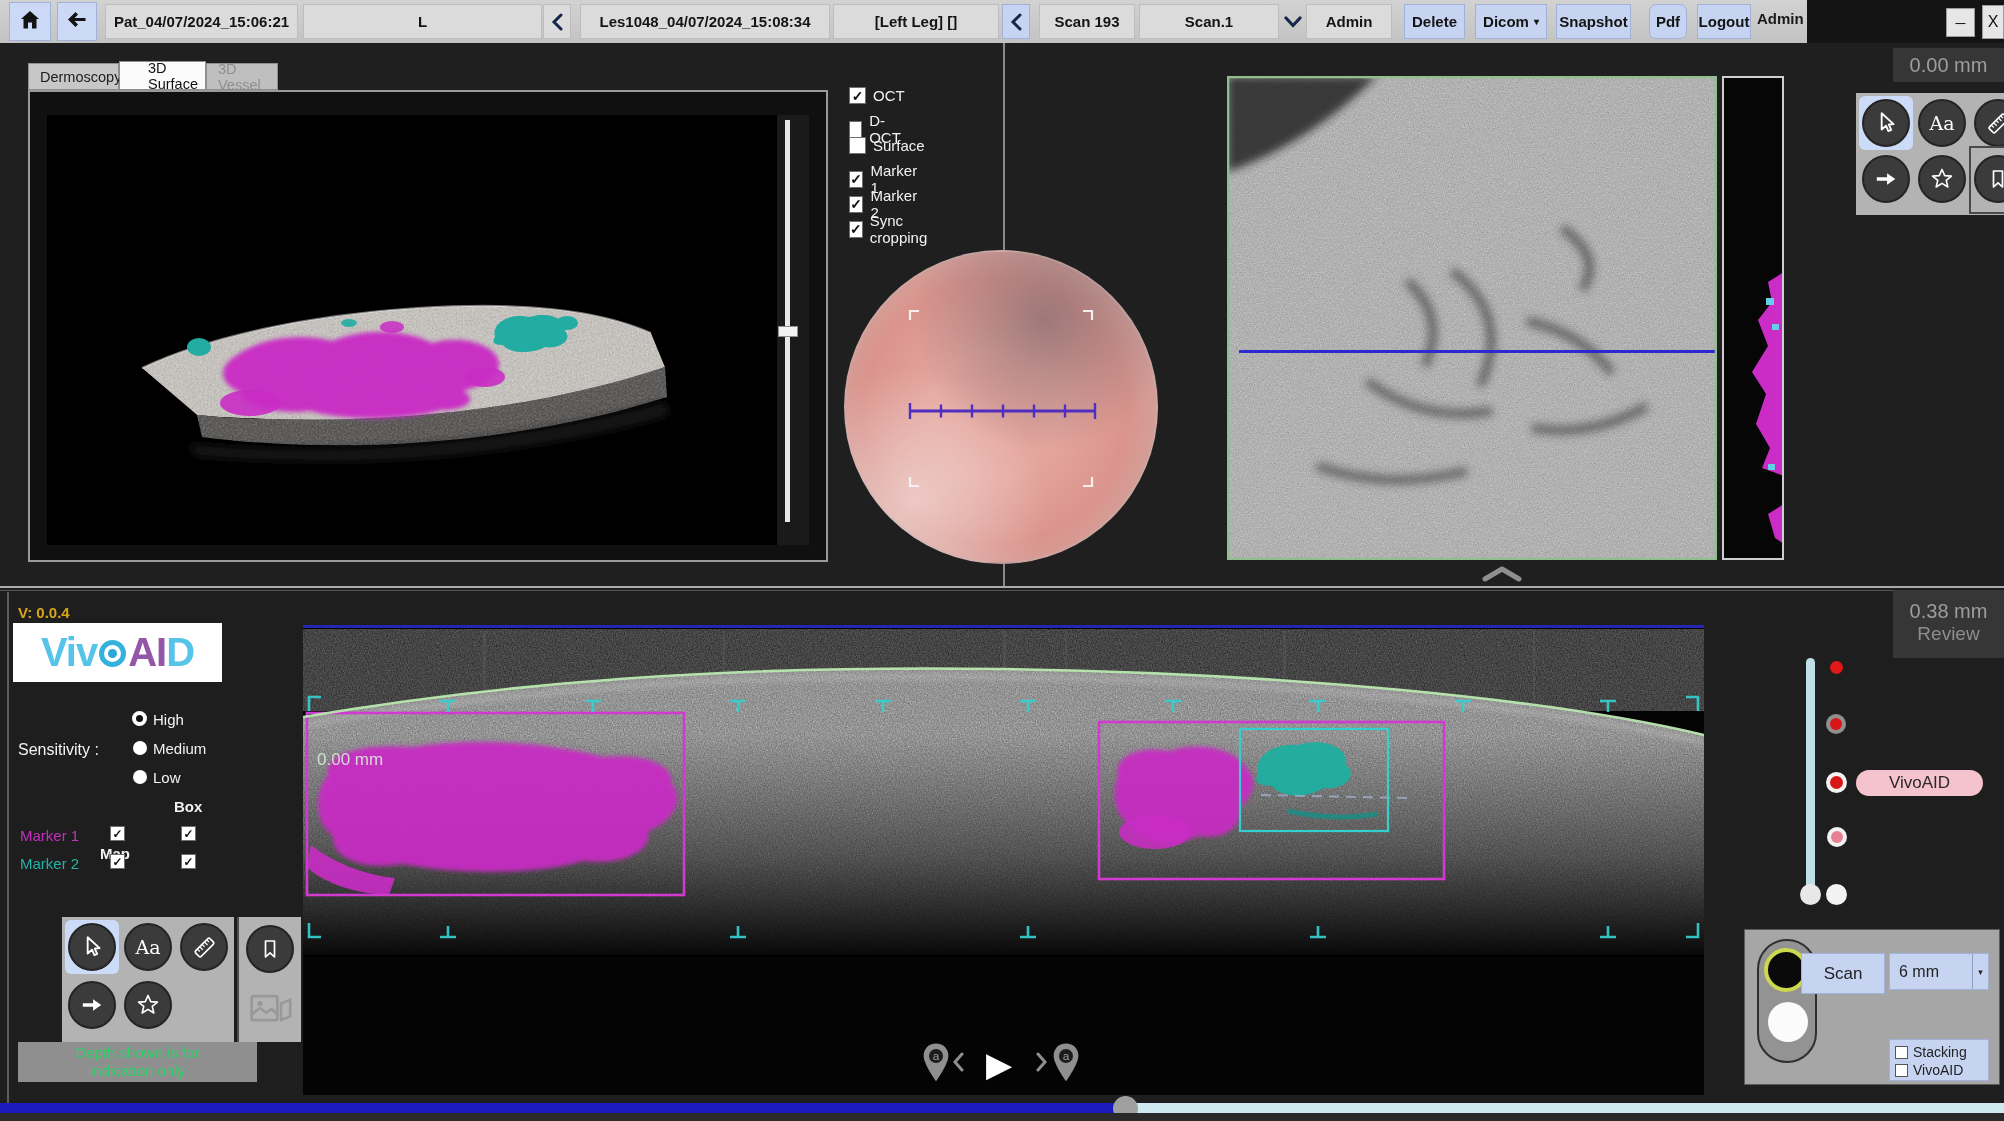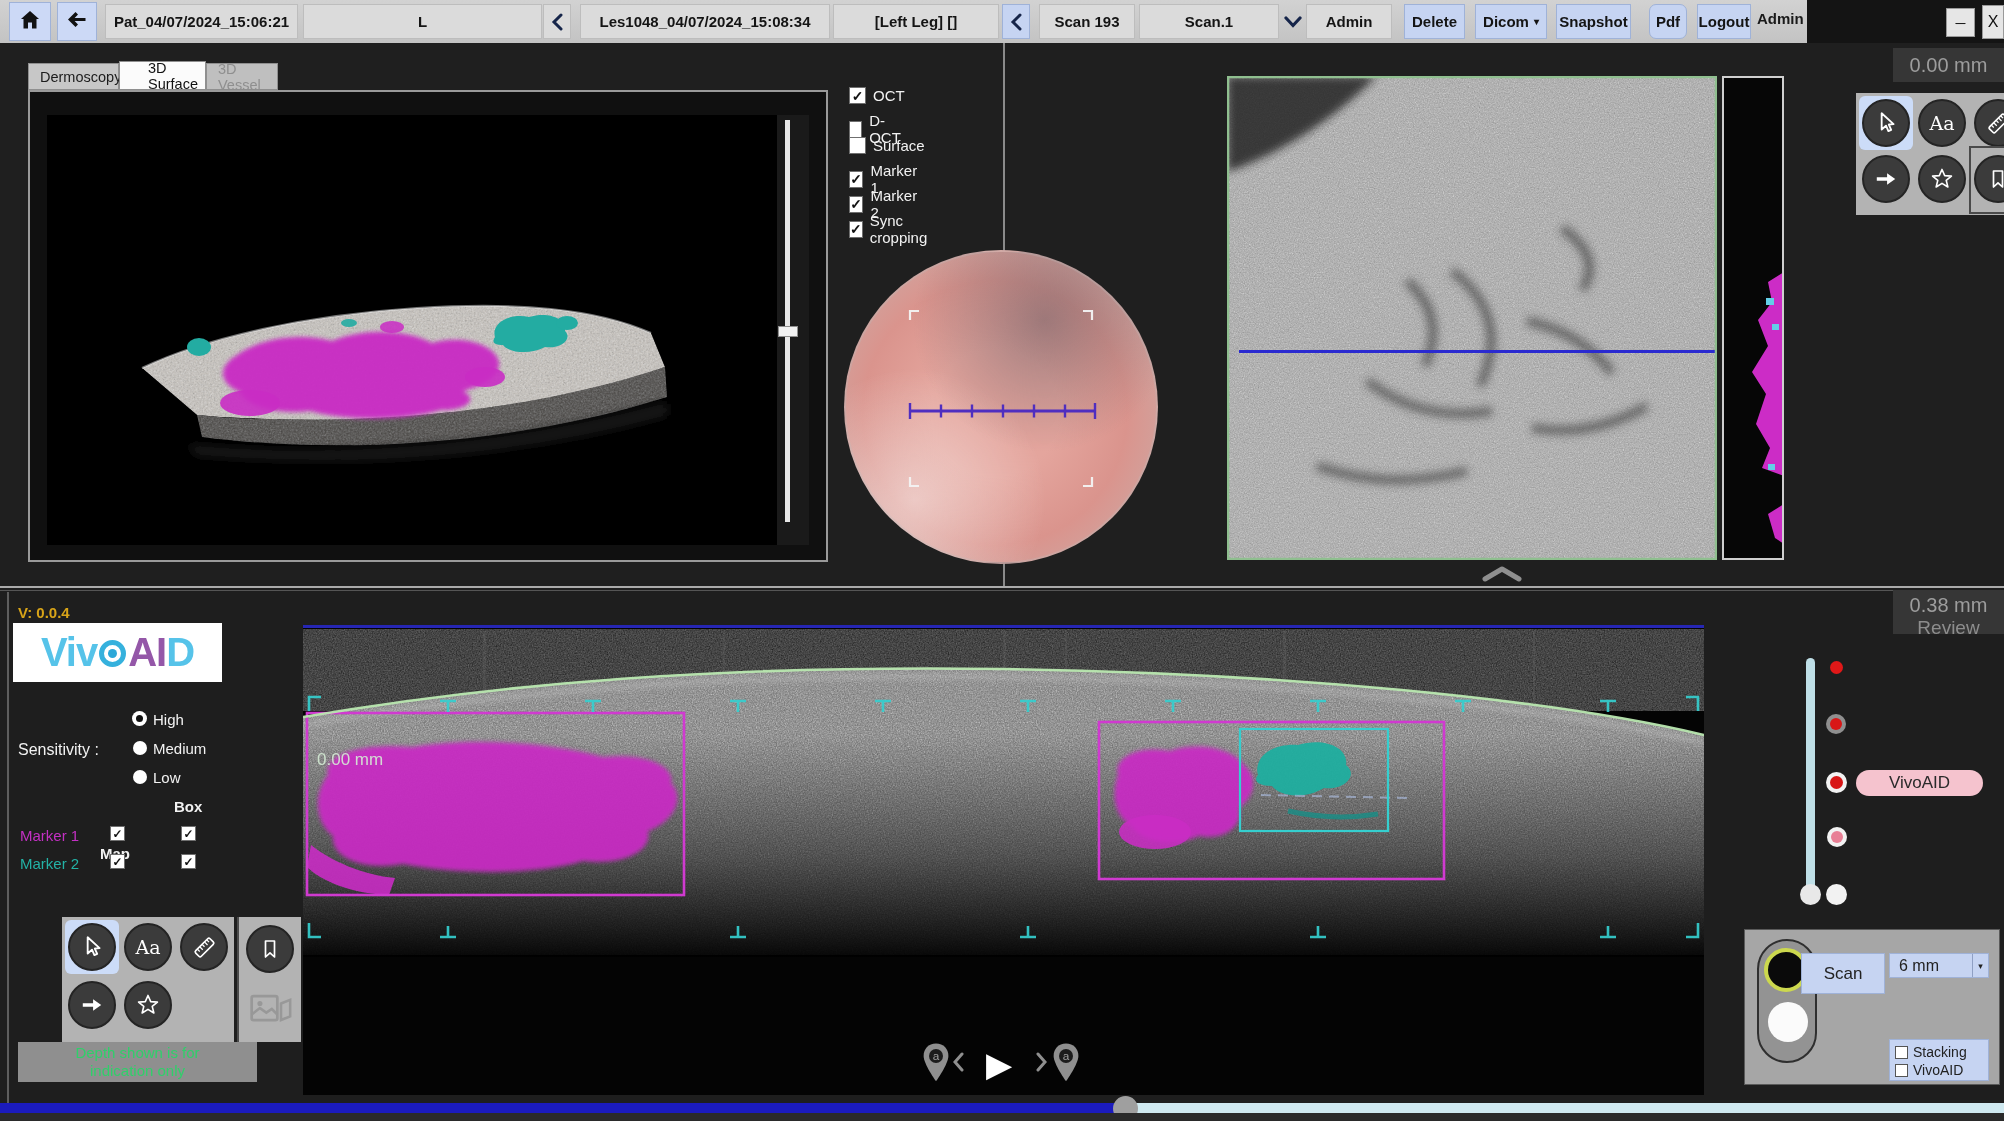--- a/index.html
+++ b/index.html
@@ -478,21 +478,21 @@
   </div>
   <div class="abs" style="left:132px;top:2px;cursor:pointer;">
     <svg width="28" height="42" viewBox="0 0 26 38">
       <path d="M13 1 C6 1 1.5 6 1.5 12.5 C1.5 20 13 36 13 36 C13 36 24.5 20 24.5 12.5 C24.5 6 20 1 13 1 Z" fill="#8f8f8f"></path>
       <circle cx="13" cy="12.5" r="6.5" fill="#1c1c1c"></circle>
       <text x="13" y="16.5" text-anchor="middle" font-family="Liberation Sans, sans-serif" font-size="11" fill="#9f9f9f">a</text>
     </svg>
   </div>
 </div>
 
-<div class="abs gray-patch" style="left:1893px;top:590px;width:111px;height:44px;padding-top:4px;box-sizing:border-box;text-align:center;">
+<div class="abs gray-patch" style="left:1893px;top:590px;width:111px;height:68px;padding-top:10px;box-sizing:border-box;text-align:center;">
   <div class="depth-txt">0.38 mm</div>
   <div class="review-txt">Review</div>
 </div>
 <div class="abs" style="left:1806px;top:658px;width:9px;height:240px;background:#bfdfe7;border-radius:5px;"></div>
 <div class="abs" style="left:1830px;top:661px;width:13px;height:13px;border-radius:50%;background:#e01818;"></div>
 <div class="abs" style="left:1826px;top:714px;width:20px;height:20px;border-radius:50%;background:#8f8f8f;">
     <span style="display:block;width:12px;height:12px;border-radius:50%;background:#d81616;margin:4px auto 0;"></span>
   </div>
 <div class="abs" style="left:1826px;top:772px;width:21px;height:21px;border-radius:50%;background:#f2f2f2;">
     <span style="display:block;width:13px;height:13px;border-radius:50%;background:#d81616;margin:4px auto 0;"></span>
@@ -502,21 +502,21 @@
     <span style="display:block;width:12px;height:12px;border-radius:50%;background:#e87f95;margin:4px auto 0;"></span>
   </div>
 <div class="abs" style="left:1800px;top:884px;width:21px;height:21px;border-radius:50%;background:#e8e8e8;"></div>
 <div class="abs" style="left:1826px;top:884px;width:21px;height:21px;border-radius:50%;background:#f2f2f2;"></div>
 
 <div class="abs" style="left:1744px;top:929px;width:256px;height:156px;background:#a6a6a6;border:1px solid #5a5a5a;box-sizing:border-box;">
   <div class="abs" style="left:12px;top:9px;width:60px;height:124px;background:#939393;border:2px solid #2f2f2f;border-radius:30px;box-sizing:border-box;"></div>
   <div class="abs" style="left:19px;top:18px;width:44px;height:44px;border-radius:50%;background:#0a0a0a;border:4px solid #ccd84e;box-sizing:border-box;"></div>
   <div class="abs" style="left:23px;top:72px;width:40px;height:40px;border-radius:50%;background:#fbfbfb;"></div>
   <div class="pill-btn abs" style="left:56px;top:23px;width:84px;height:41px;display:flex;align-items:center;justify-content:center;font-size:17px;color:#222;cursor:pointer;">Scan</div>
-  <div class="pill-btn abs" style="left:144px;top:23px;width:100px;height:25px;display:flex;align-items:center;">
+  <div class="pill-btn abs" style="left:144px;top:23px;width:100px;height:37px;display:flex;align-items:center;">
     <span style="flex:1;padding-left:9px;font-size:16px;color:#222;">6 mm</span>
     <span style="width:15px;height:100%;border-left:1px solid #8fa0c4;display:flex;align-items:center;justify-content:center;font-size:9px;color:#222;">▾</span>
   </div>
   <div class="pill-btn abs" style="left:144px;top:109px;width:100px;height:42px;padding:3px 0 0 5px;box-sizing:border-box;">
     <div style="display:flex;align-items:center;gap:5px;height:18px;">
       <span class="lt-check"></span>
       <span style="font-size:14px;color:#222;">Stacking</span>
     </div>
     <div style="display:flex;align-items:center;gap:5px;height:18px;">
       <span class="lt-check"></span>

